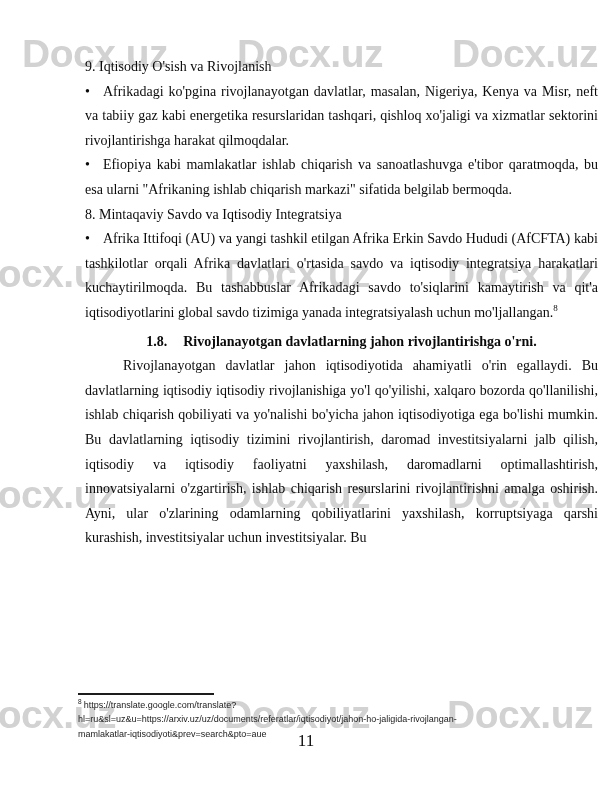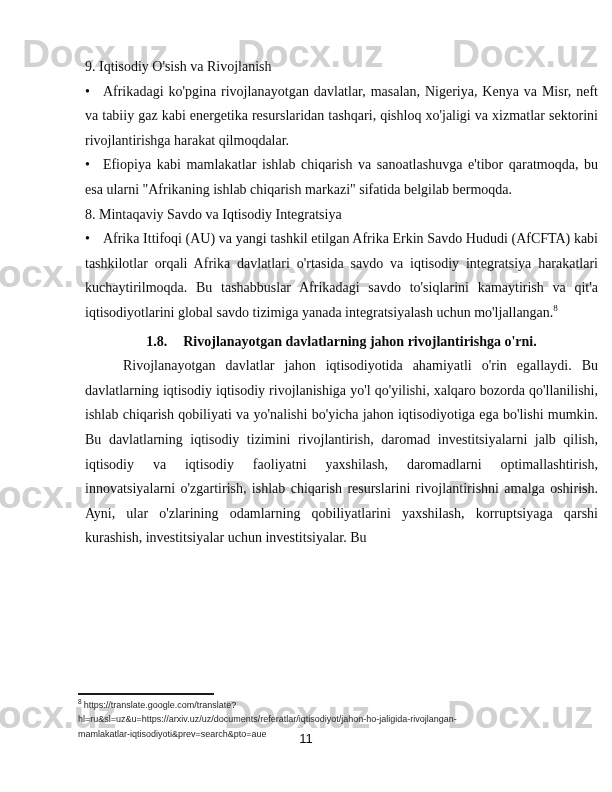--- a/index.html
+++ b/index.html
@@ -61,22 +61,22 @@
     overflow-wrap:anywhere;
     color:#1c1c1c;
     margin:0;
   }
   .fn-marker{font-size:6.5px;vertical-align:super;line-height:0;margin-right:2px;}
   .page-number{
     position:absolute;
     left:0;right:0;top:731px;
     z-index:1;
     text-align:center;
-    font-size:13px;
-    font-family:Liberation Sans, sans-serif;
+    font-size:17px;
+    font-family:Liberation Serif, serif;
     color:#0a0a0a;
   }
 </style>
 </head>
 <body>
 
 <div class="page">
 
   <span class="wm" style="left:22px;top:35px">Docx.uz</span>
   <span class="wm" style="left:237px;top:35px">Docx.uz</span>

